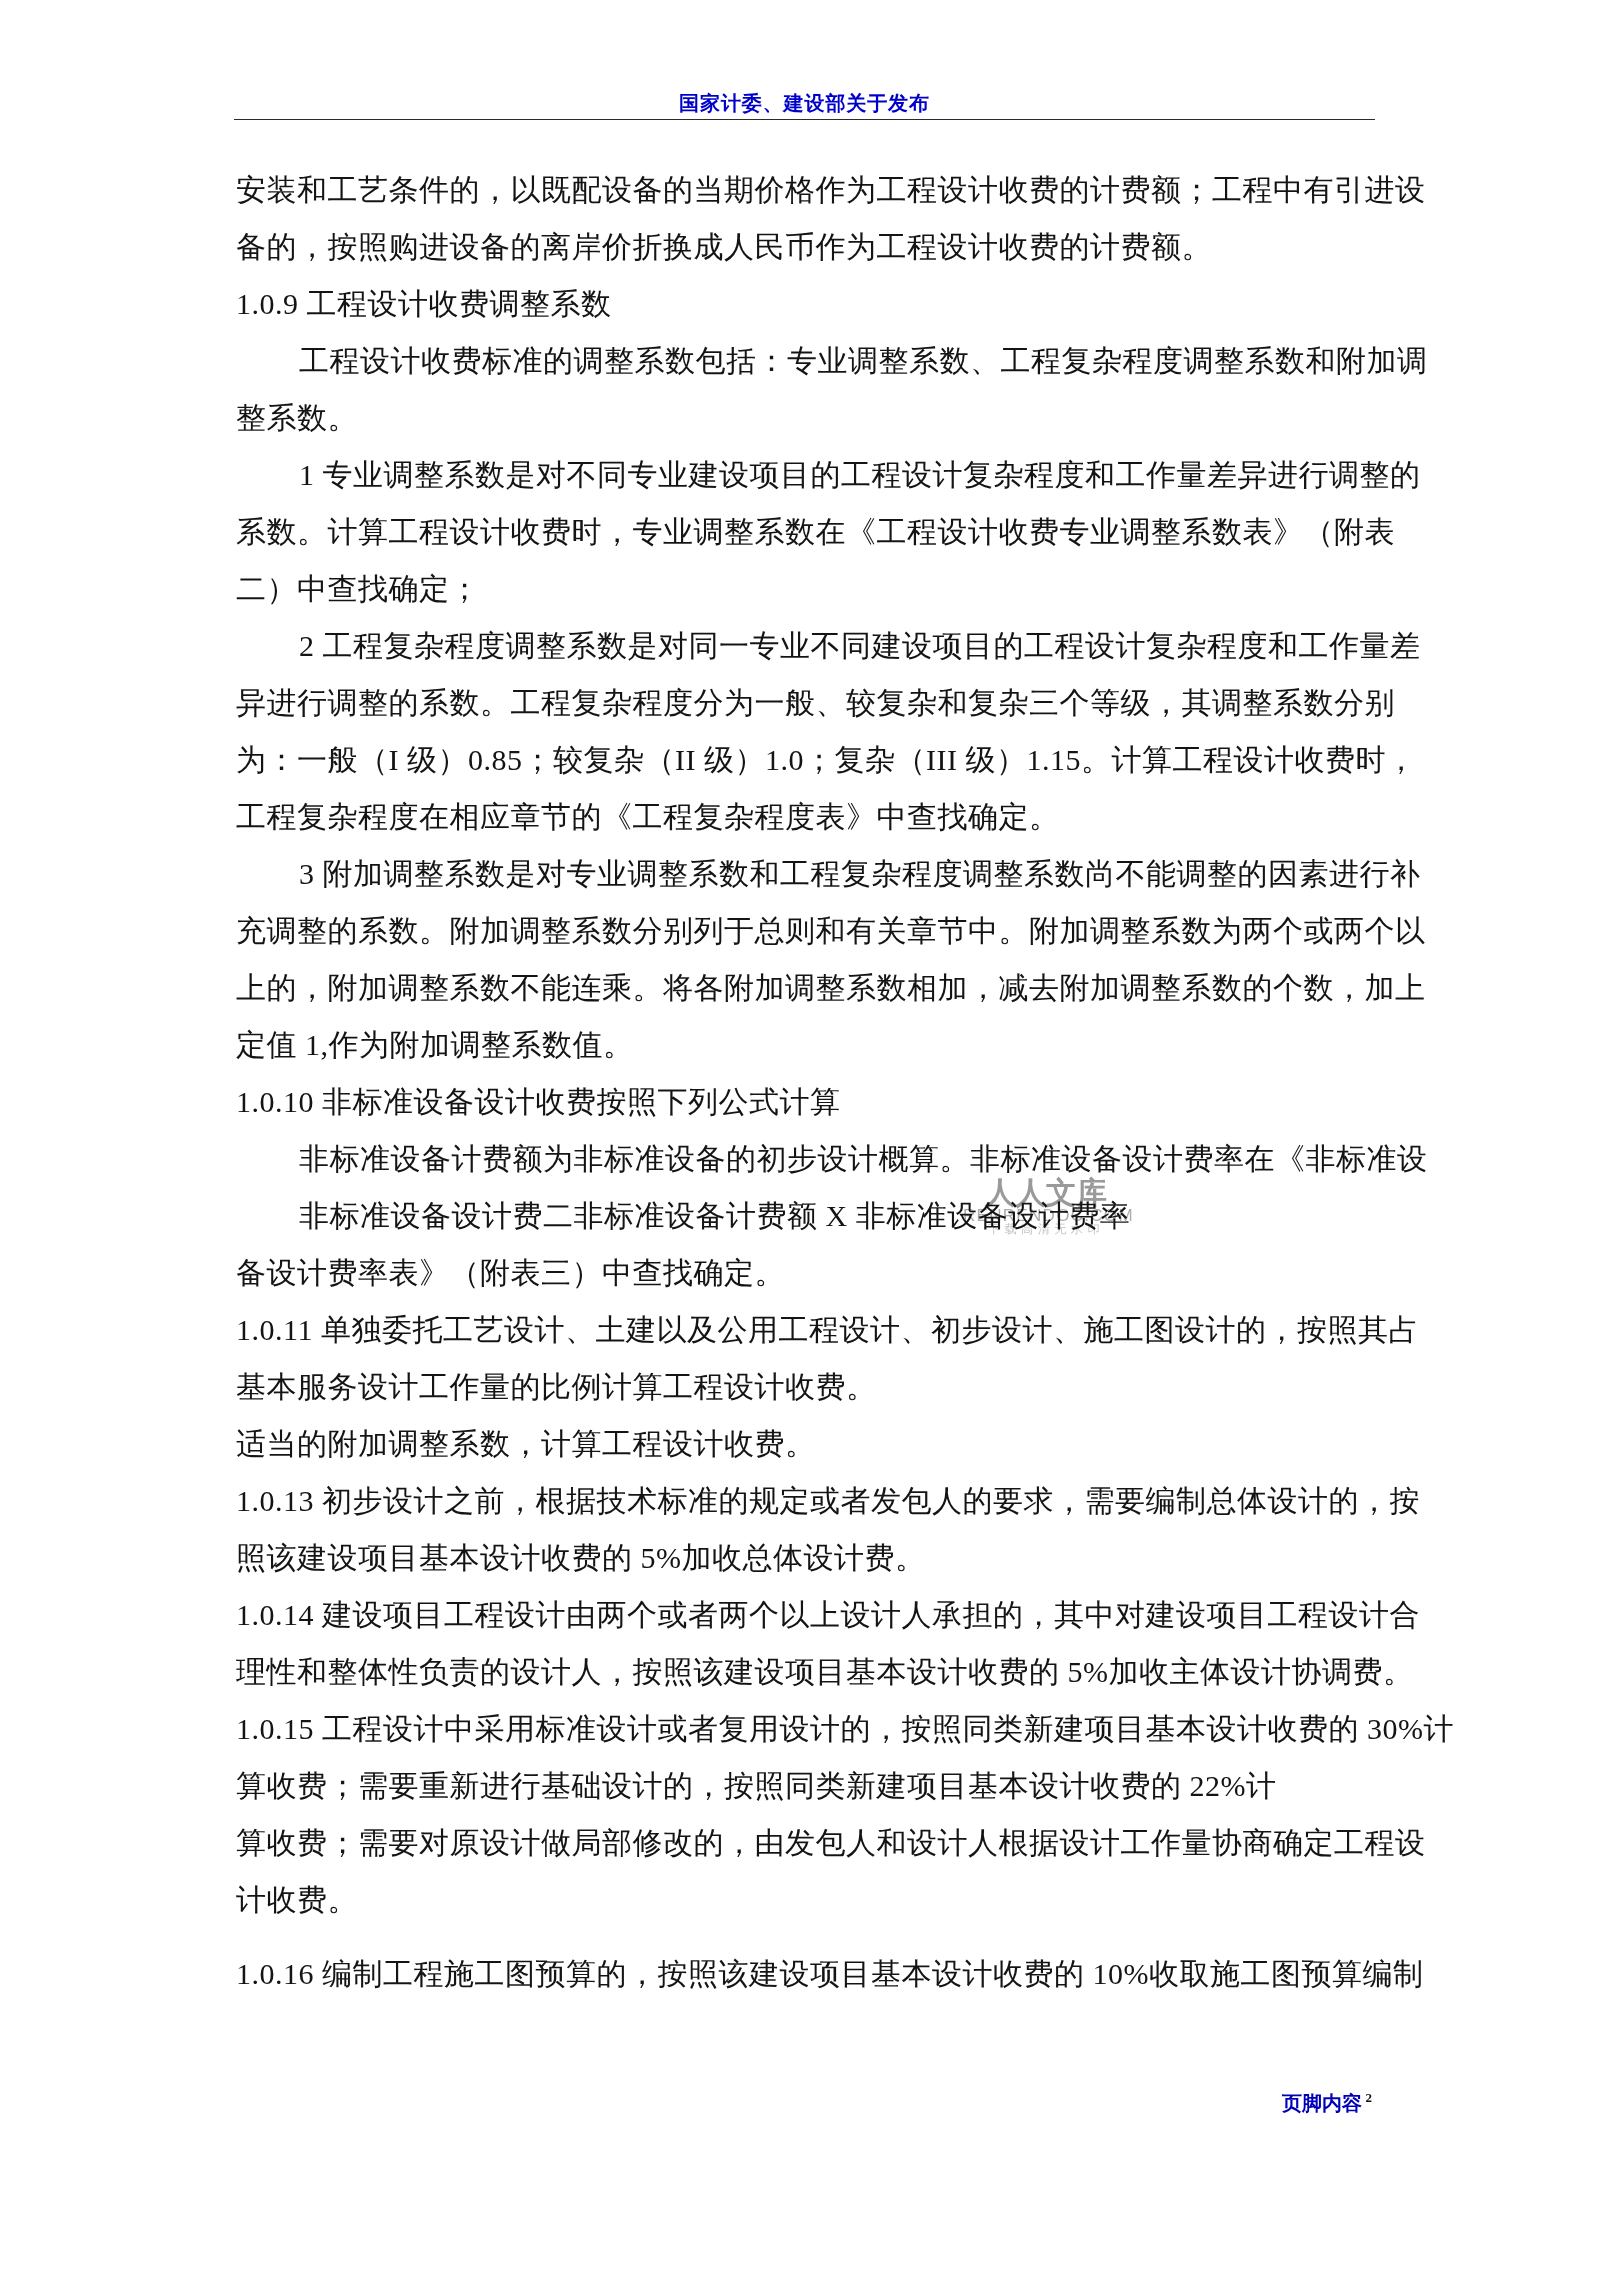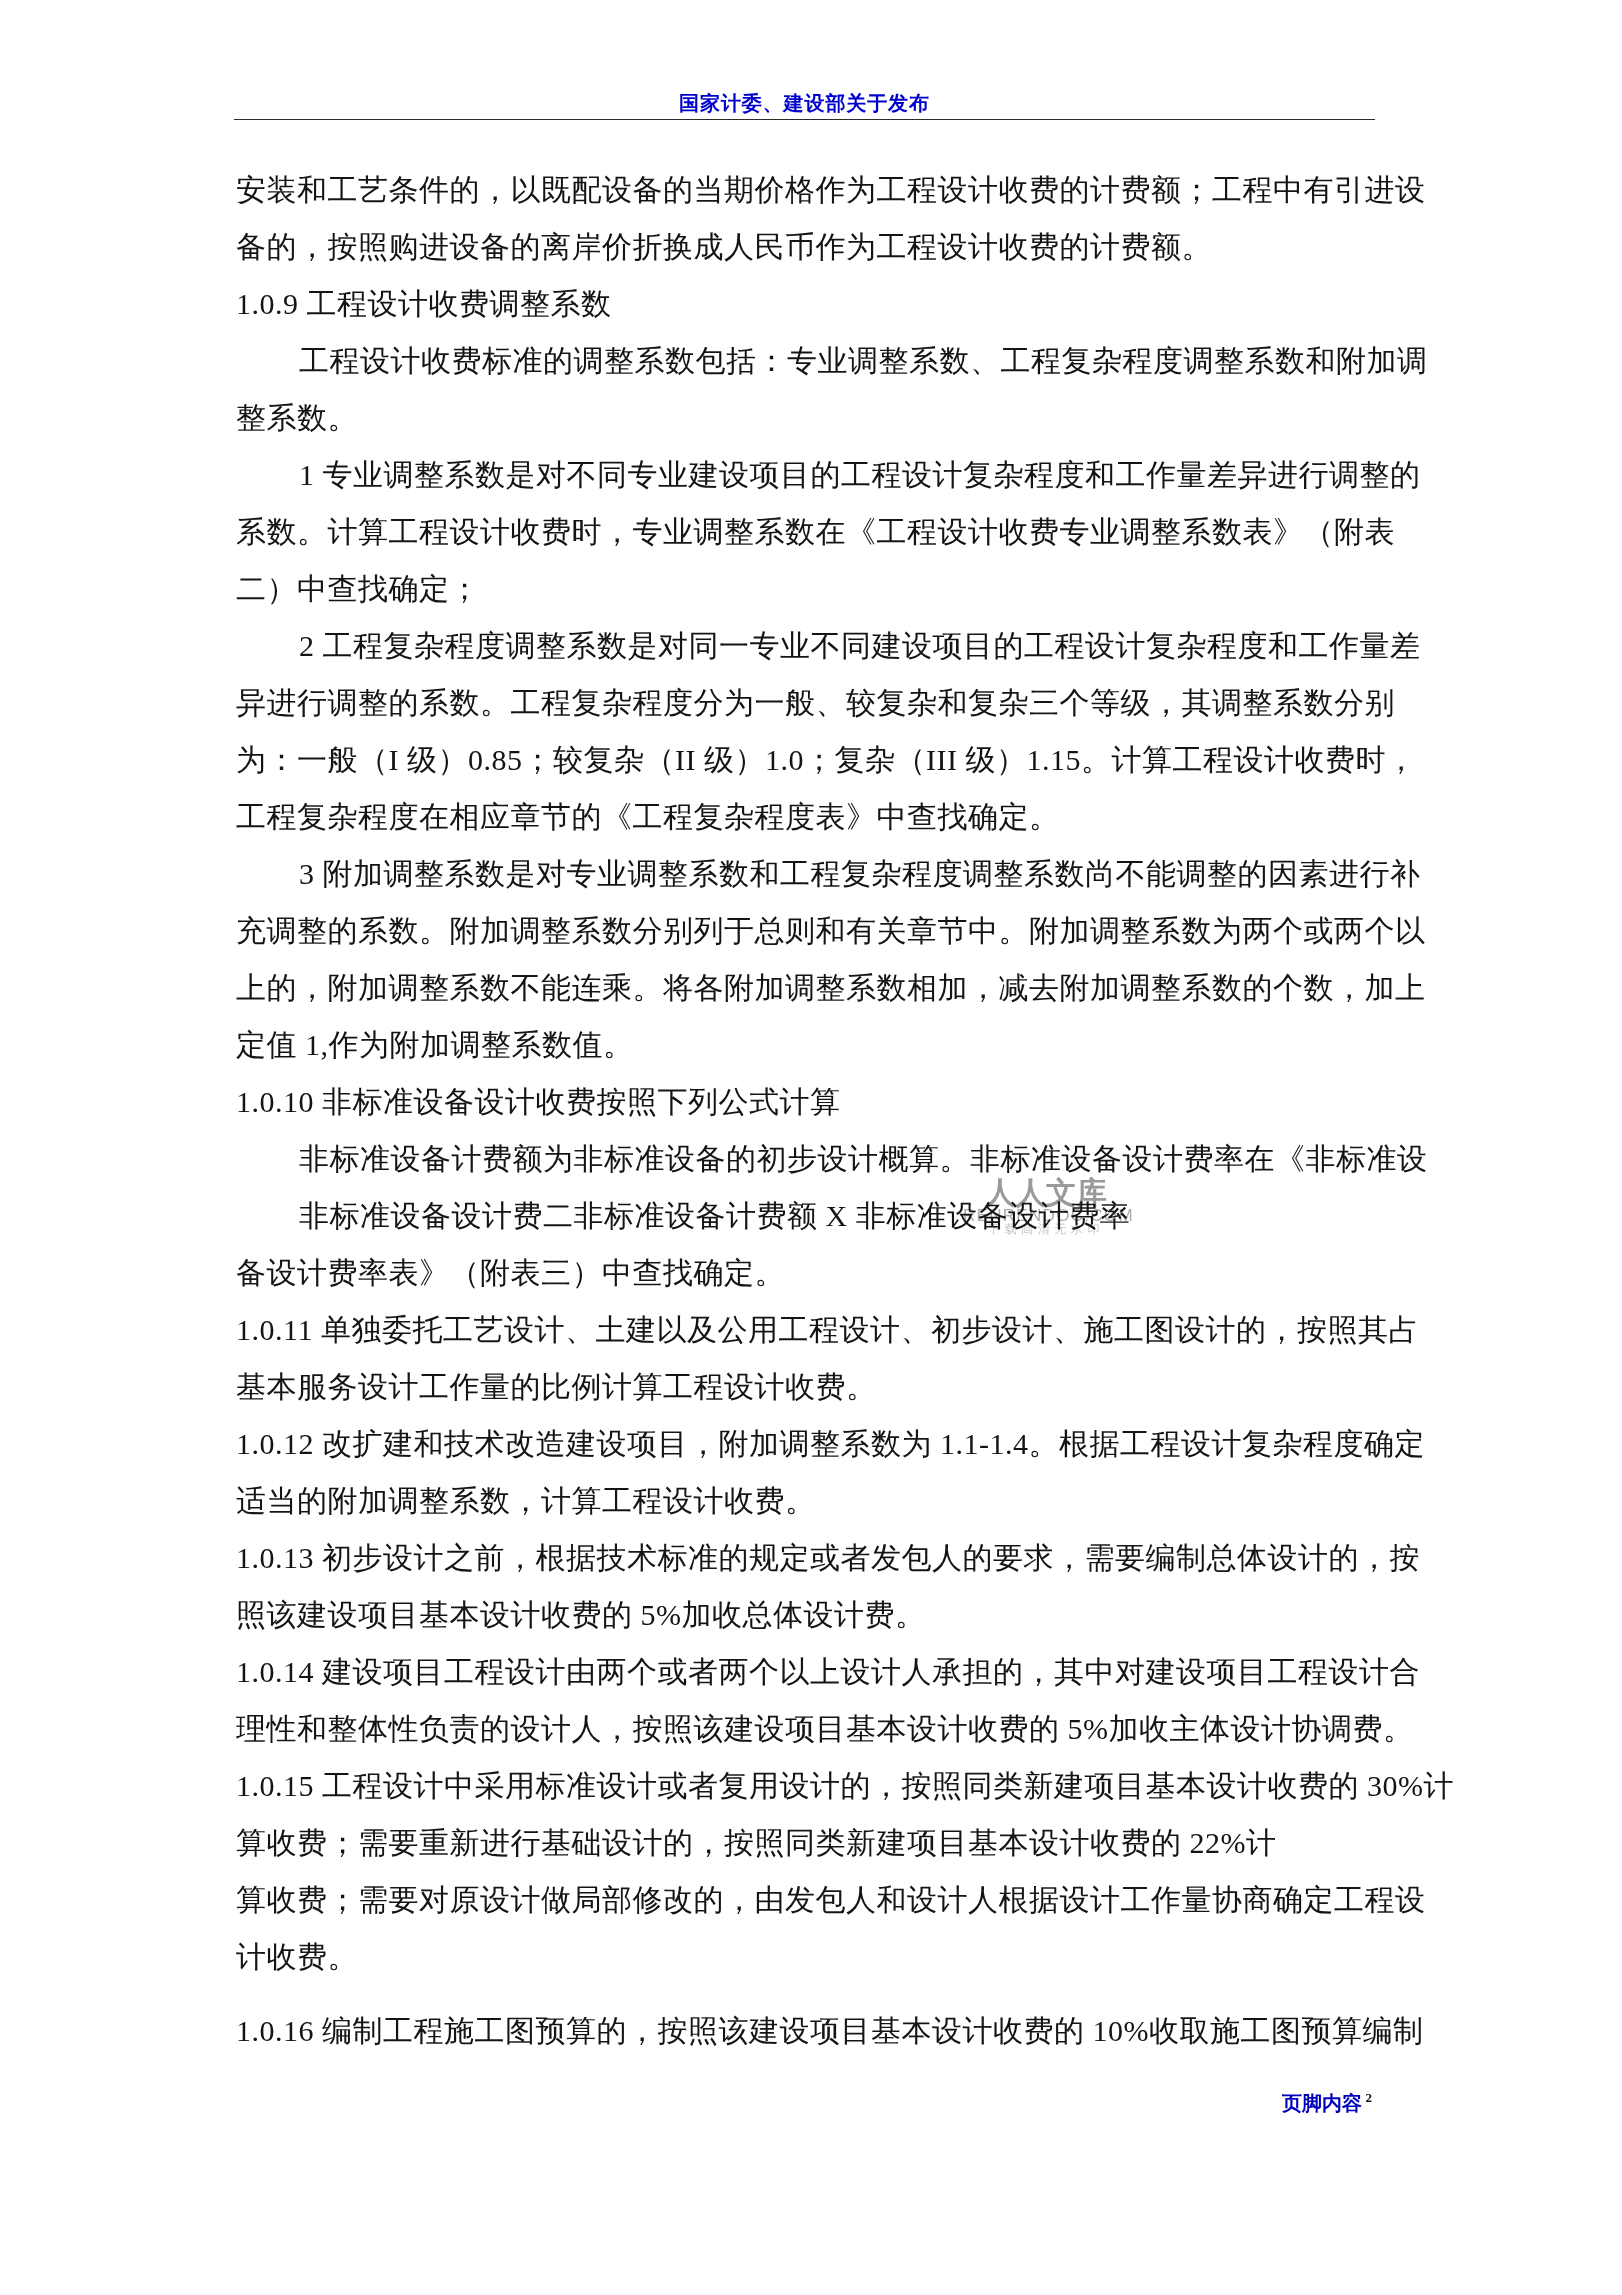--- a/index.html
+++ b/index.html
@@ -128,21 +128,20 @@
       <div class="line indent">3 附加调整系数是对专业调整系数和工程复杂程度调整系数尚不能调整的因素进行补</div>
       <div class="line">充调整的系数。附加调整系数分别列于总则和有关章节中。附加调整系数为两个或两个以</div>
       <div class="line">上的，附加调整系数不能连乘。将各附加调整系数相加，减去附加调整系数的个数，加上</div>
       <div class="line">定值 1,作为附加调整系数值。</div>
       <div class="line">1.0.10 非标准设备设计收费按照下列公式计算</div>
       <div class="line indent">非标准设备计费额为非标准设备的初步设计概算。非标准设备设计费率在《非标准设</div>
       <div class="line indent">非标准设备设计费二非标准设备计费额 X 非标准设备设计费率</div>
       <div class="line">备设计费率表》（附表三）中查找确定。</div>
       <div class="line">1.0.11 单独委托工艺设计、土建以及公用工程设计、初步设计、施工图设计的，按照其占</div>
       <div class="line">基本服务设计工作量的比例计算工程设计收费。</div>
-      <div class="line">1.0.12 改扩建和技术改造建设项目，附加调整系数为 1.1-1.4。根据工程设计复杂程度确定</div>
       <div class="line">适当的附加调整系数，计算工程设计收费。</div>
       <div class="line">1.0.13 初步设计之前，根据技术标准的规定或者发包人的要求，需要编制总体设计的，按</div>
       <div class="line">照该建设项目基本设计收费的 5%加收总体设计费。</div>
       <div class="line">1.0.14 建设项目工程设计由两个或者两个以上设计人承担的，其中对建设项目工程设计合</div>
       <div class="line">理性和整体性负责的设计人，按照该建设项目基本设计收费的 5%加收主体设计协调费。</div>
       <div class="line">1.0.15 工程设计中采用标准设计或者复用设计的，按照同类新建项目基本设计收费的 30%计</div>
       <div class="line">算收费；需要重新进行基础设计的，按照同类新建项目基本设计收费的 22%计</div>
       <div class="line">算收费；需要对原设计做局部修改的，由发包人和设计人根据设计工作量协商确定工程设</div>
       <div class="line">计收费。</div>
       <div class="line gap">1.0.16 编制工程施工图预算的，按照该建设项目基本设计收费的 10%收取施工图预算编制</div>

